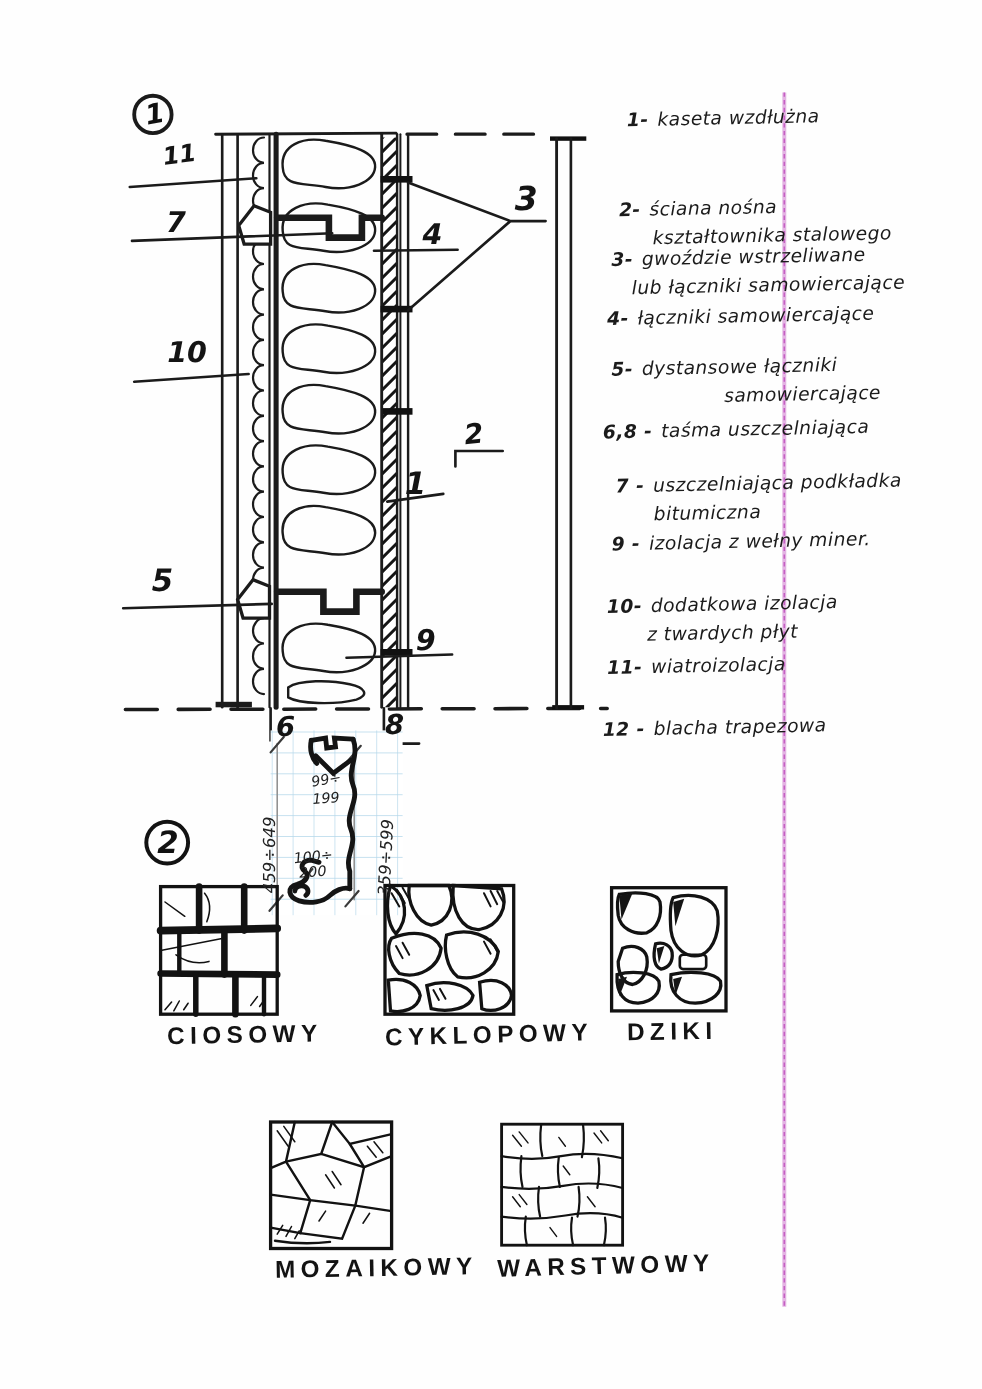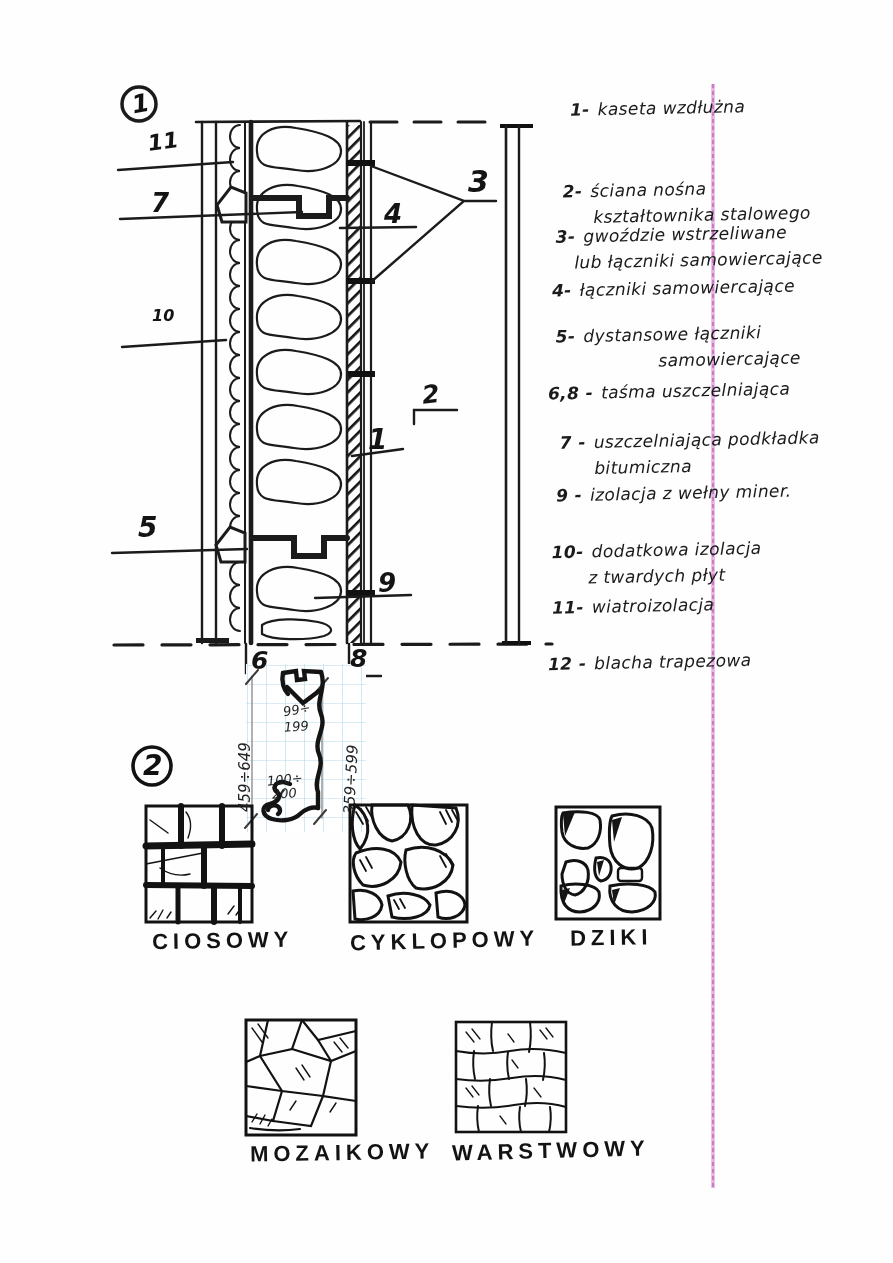--- a/index.html
+++ b/index.html
@@ -278,21 +278,21 @@
       </g>
     </g>
   </g>
 </svg>
 
 <div class="marker" style="left:132px;top:89px;font-size:25px;transform:rotate(-10deg);">1</div>
 <div class="marker" style="left:143px;top:749px;font-size:28px;">2</div>
 
 <div class="callout" style="left:148px;top:131px;font-size:22px;transform:rotate(-8deg);">11</div>
 <div class="callout" style="left:151px;top:190px;font-size:26px;">7</div>
-<div class="callout" style="left:152px;top:308px;font-size:16px;">10</div>
+<div class="callout" style="left:152px;top:308px;font-size:26px;">10</div>
 <div class="callout" style="left:138px;top:514px;font-size:28px;">5</div>
 <div class="callout" style="left:384px;top:201px;font-size:26px;">4</div>
 <div class="callout" style="left:468px;top:167px;font-size:30px;">3</div>
 <div class="callout" style="left:422px;top:382px;font-size:25px;transform:rotate(-6deg);">2</div>
 <div class="callout" style="left:368px;top:426px;font-size:28px;">1</div>
 <div class="callout" style="left:378px;top:570px;font-size:26px;">9</div>
 <div class="callout" style="left:251px;top:648px;font-size:25px;">6</div>
 <div class="callout" style="left:350px;top:646px;font-size:25px;">8</div>
 
 <div>

